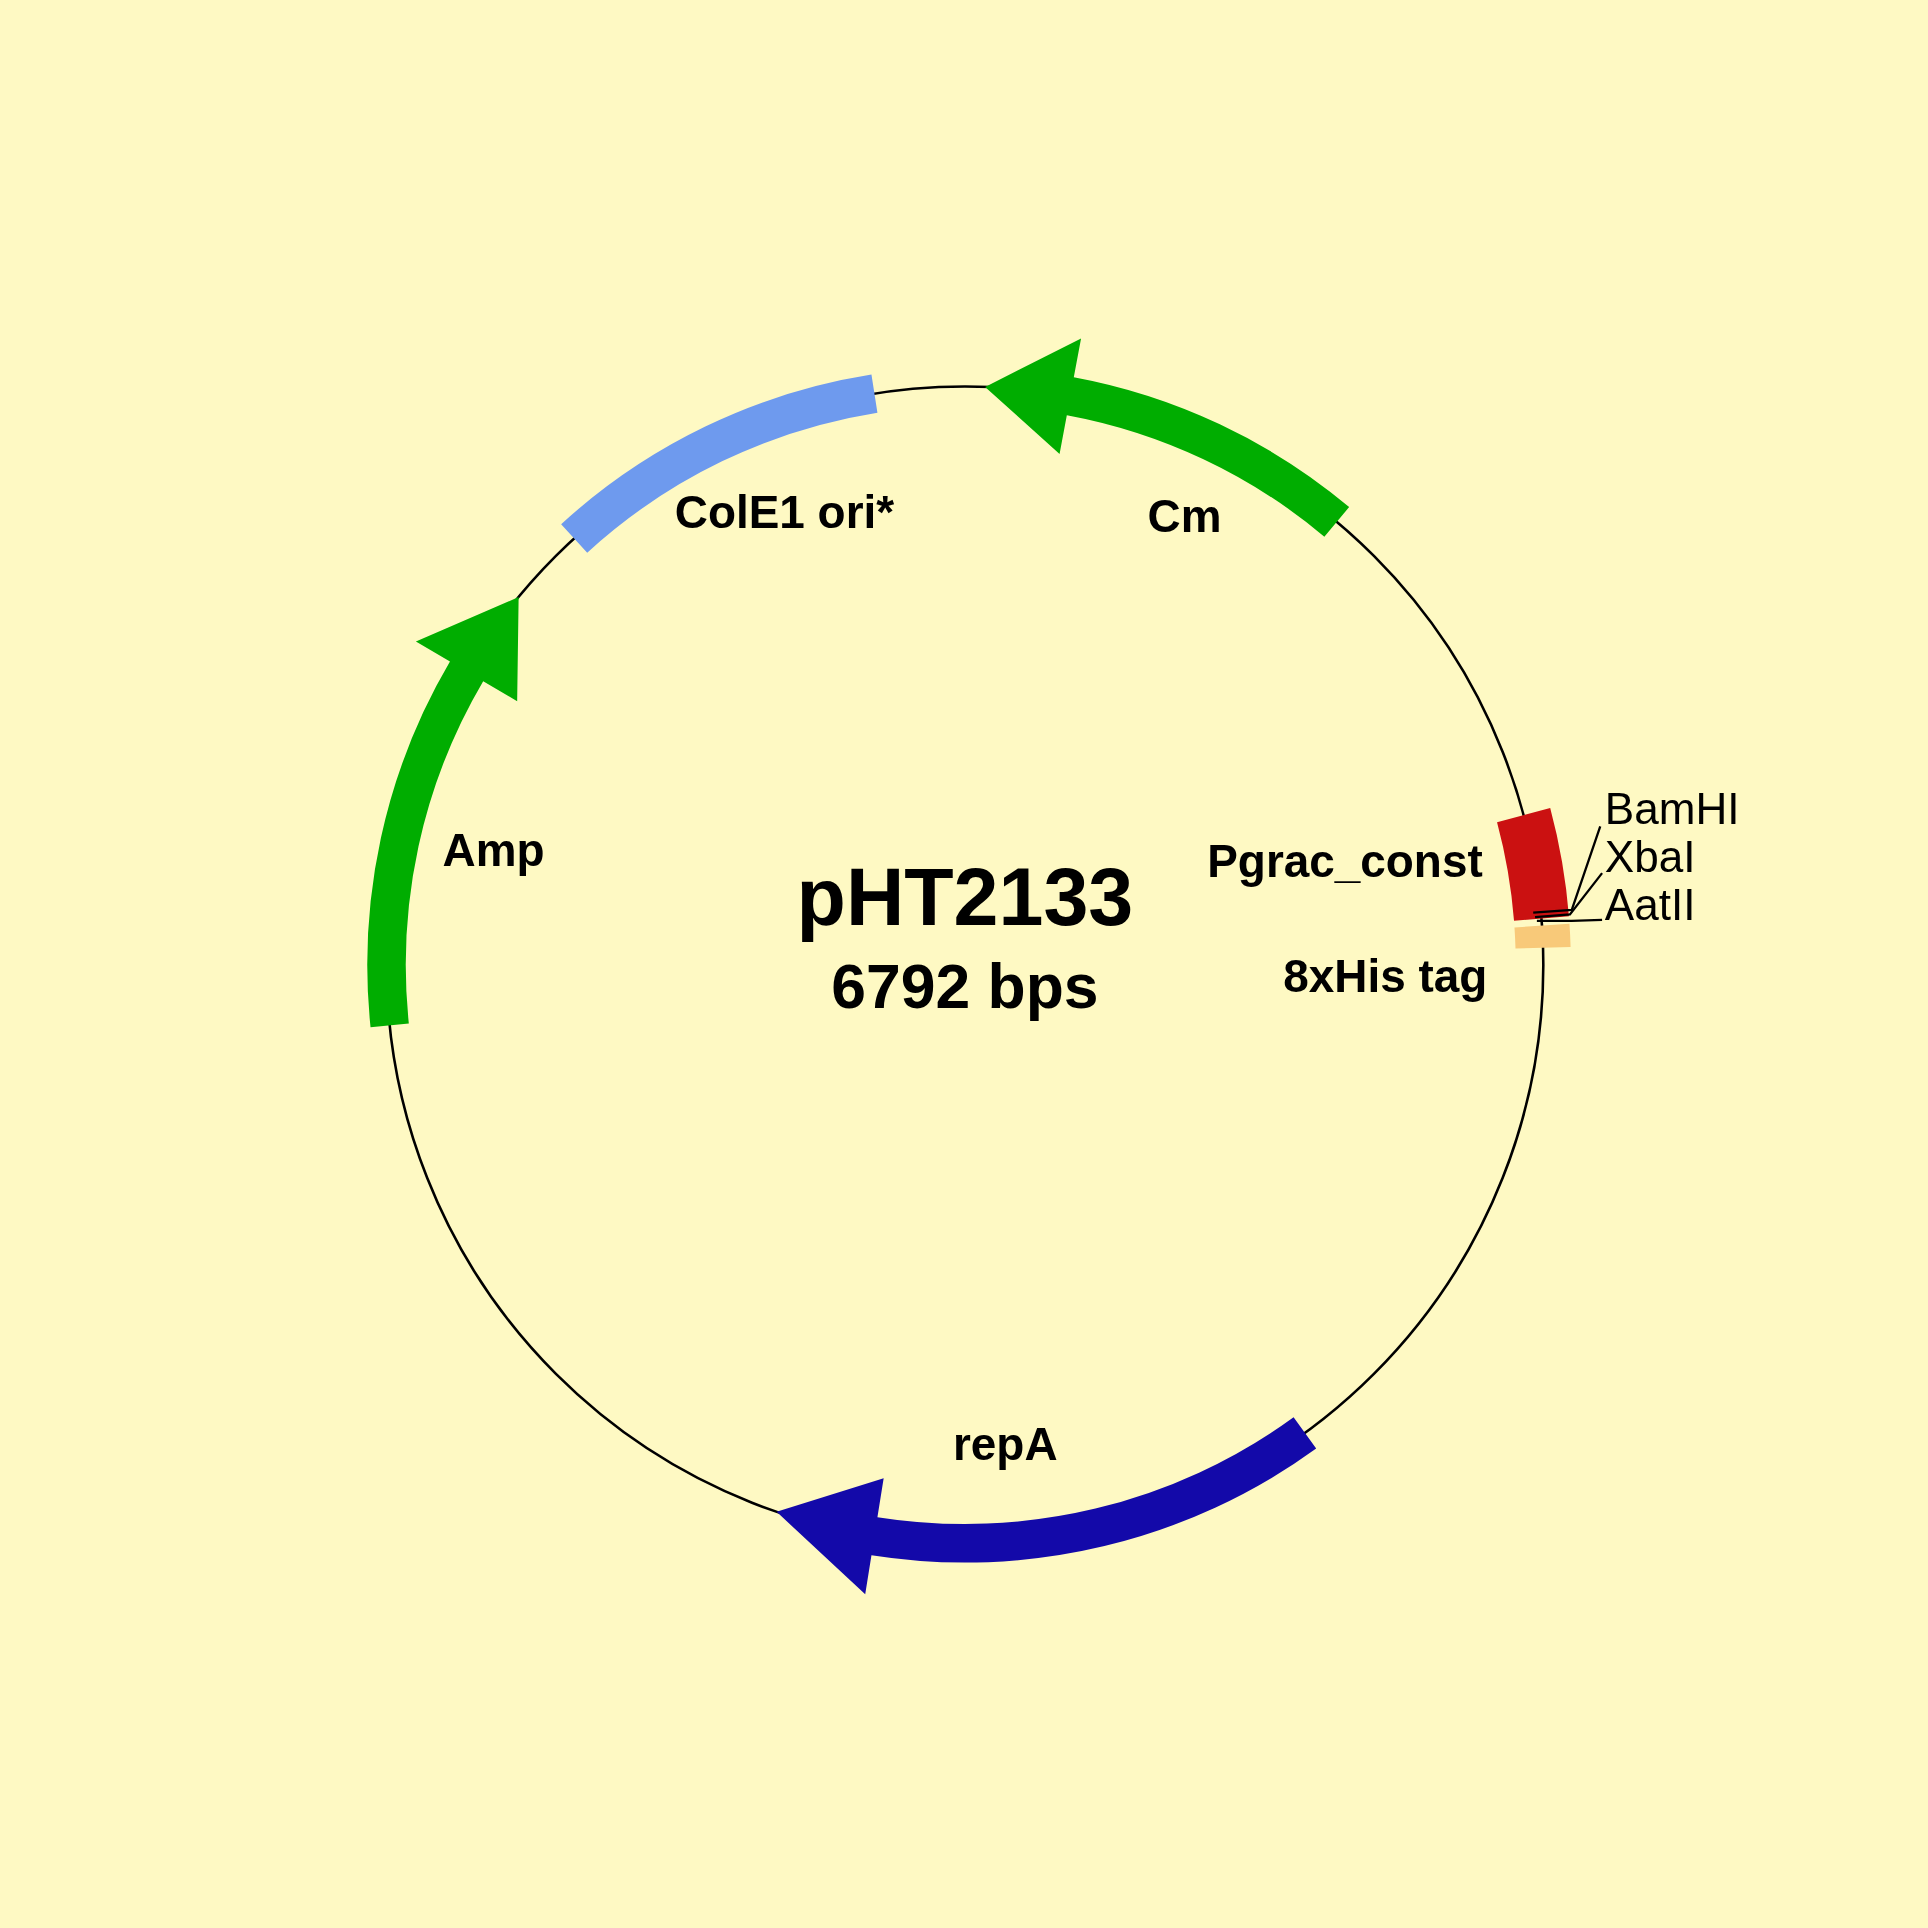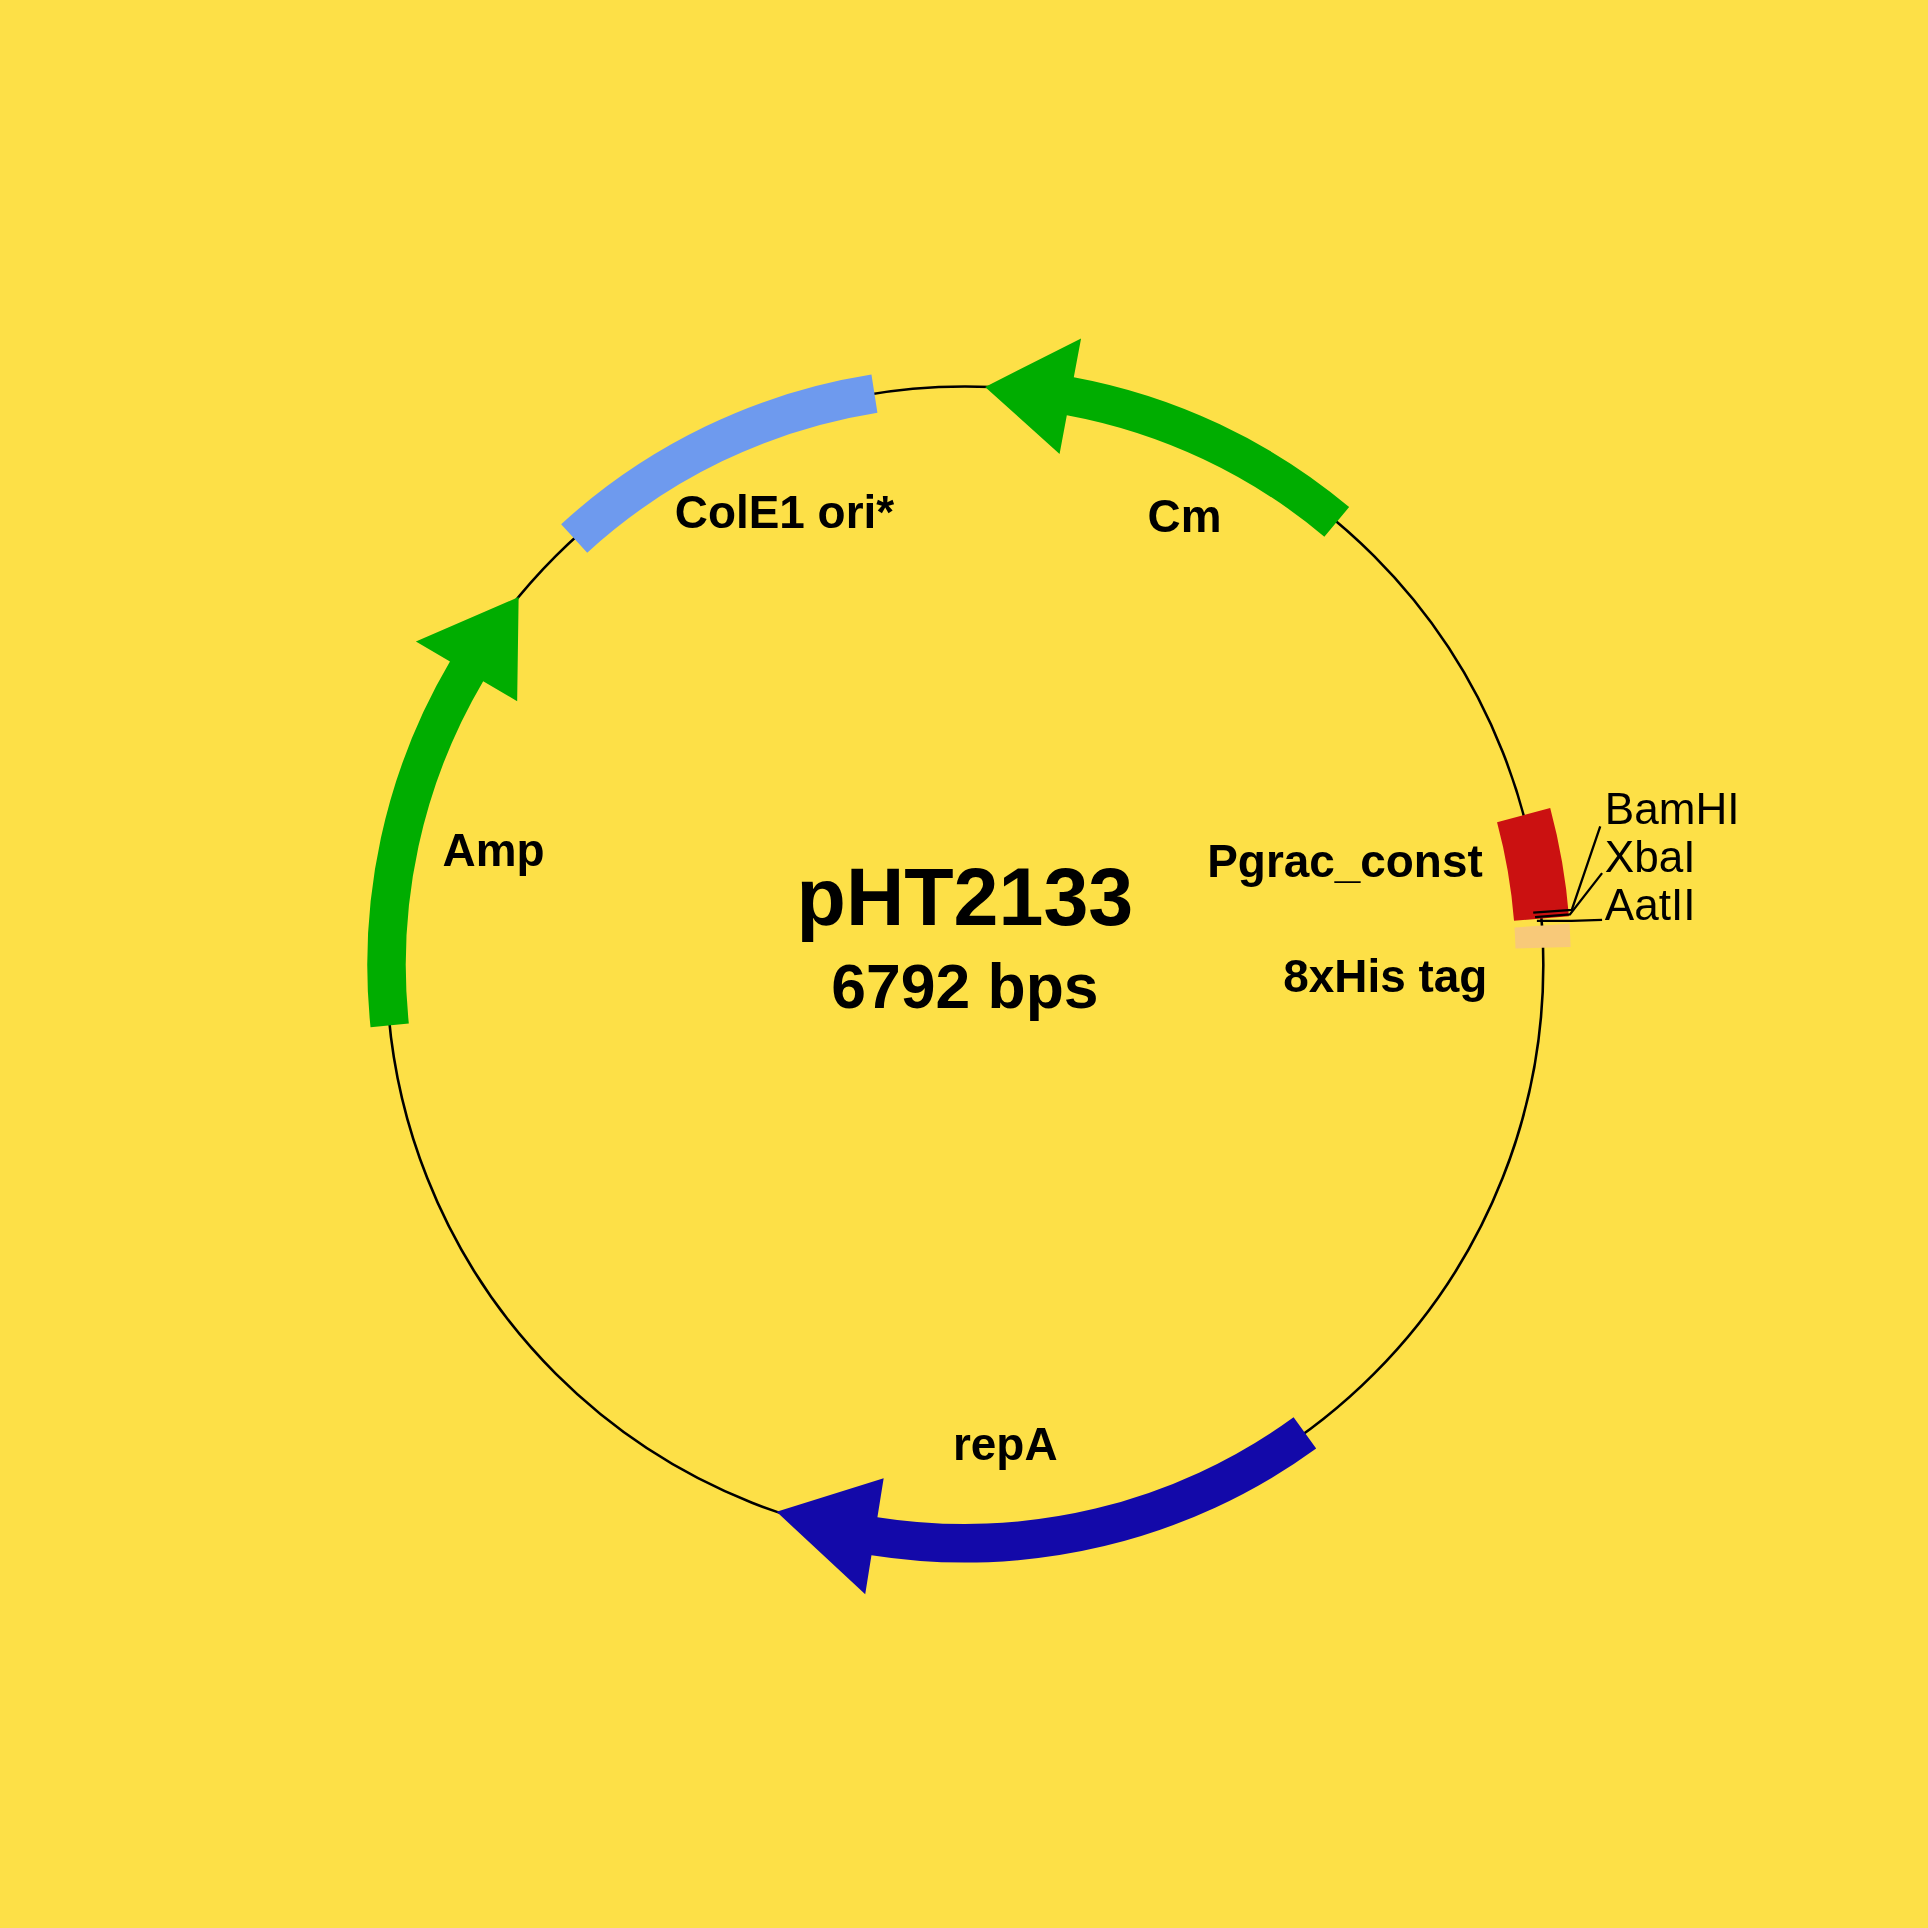--- a/index.html
+++ b/index.html
@@ -1,16 +1,16 @@
 <!DOCTYPE html>
 <html style="font-size:14.7px"><head>
 <meta charset="utf-8">
 <style>
   html,body{margin:0;padding:0;background:#ffffff;}
-  #stage{width:1928px;height:1928px;position:relative;background:#fde047;}
+  #stage{width:1928px;height:1928px;position:relative;background:#fef9c3;}
   svg{display:block;}
   text{fill:#000000;}
   .flabel{font:bold 50px "Liberation Sans", sans-serif;}
   .slabel{font:48px "Liberation Sans", sans-serif;}
   .title{font:bold 88px "Liberation Sans", sans-serif;}
   .subtitle{font:bold 68px "Liberation Sans", sans-serif;}
   .leader{fill:none;stroke:#000000;stroke-width:2.5;}
 </style>
 </head>
 <body>

